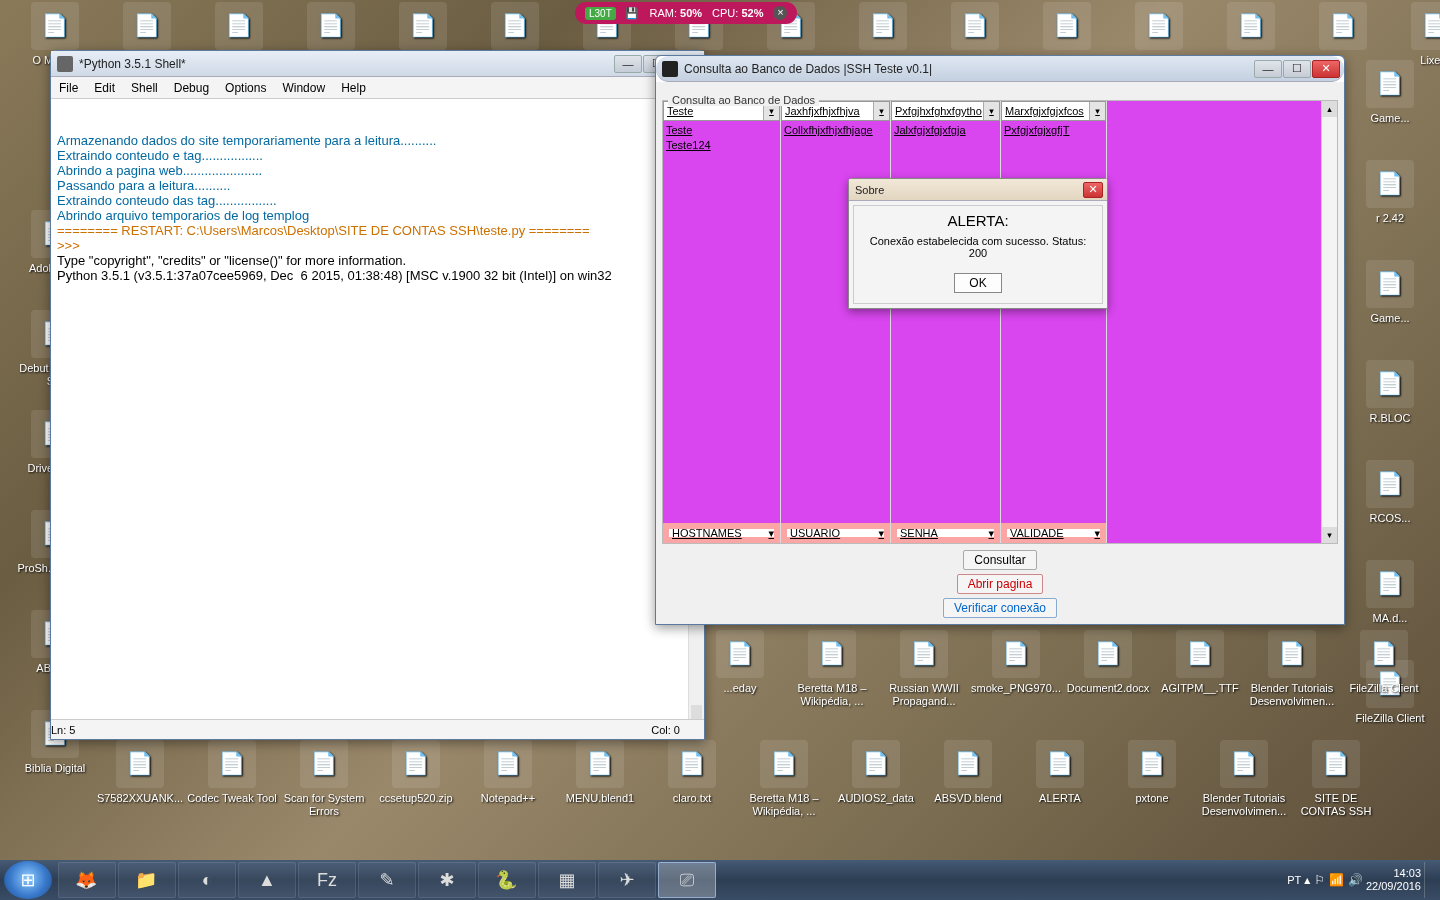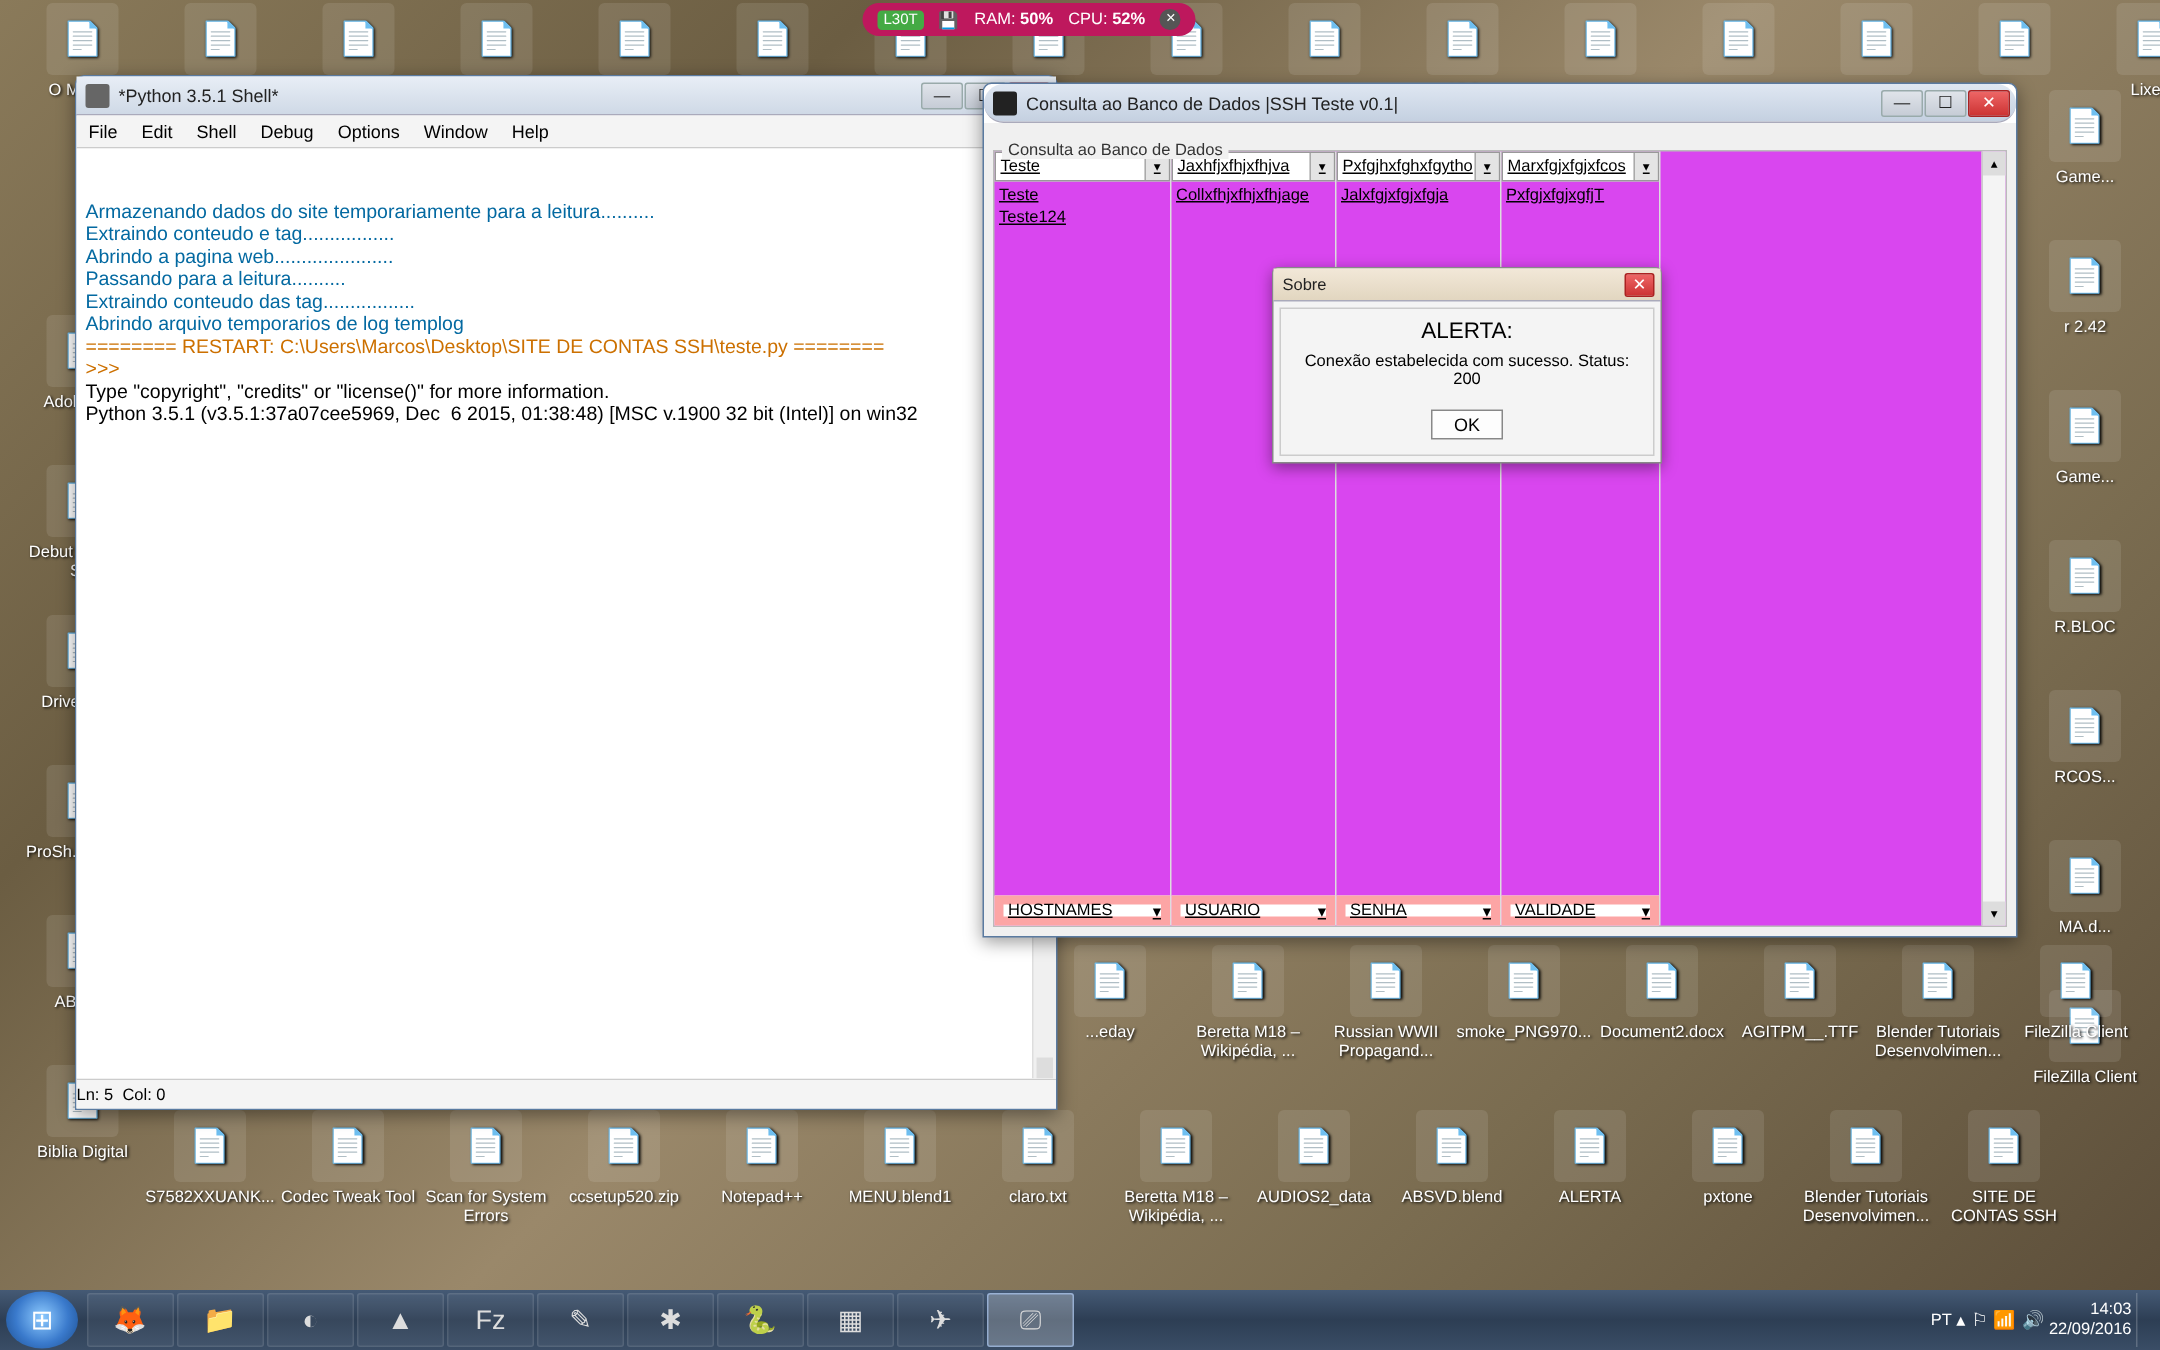--- a/index.html
+++ b/index.html
@@ -30,21 +30,21 @@
 
 
 #idle { left:50px; top:50px; width:655px; height:690px; }
 #idle .menubar { height:22px; background:#f4f4f4; border-bottom:1px solid #ccc; font-size:12px; display:flex; align-items:center; padding-left:8px; gap:16px;}
 #idle .menubar span { cursor:pointer; }
 #idle .console { flex:1; background:#fff; font-family:"Courier New",monospace; font-size:13px; padding:4px 6px; white-space:pre-wrap; overflow:auto; position:relative;}
 #idle .console .scrollbar-fake { position:absolute; right:0; top:0; bottom:0; width:16px; background:#f0f0f0; border-left:1px solid #ddd;}
 #idle .console .scrollbar-fake::before, #idle .console .scrollbar-fake::after { content:""; position:absolute; left:2px; right:2px; height:14px; background:#ddd;}
 #idle .console .scrollbar-fake::before { top:0; }
 #idle .console .scrollbar-fake::after { bottom:0; }
-#idle .statusbar { height:20px; background:#f4f4f4; border-top:1px solid #ccc; font-size:11px; display:flex; justify-content:flex-start; align-items:center; padding-right:24px;}
+#idle .statusbar { height:20px; background:#f4f4f4; border-top:1px solid #ccc; font-size:11px; display:flex; justify-content:space-between; align-items:center; padding-right:24px;}
 .c-black { color:#000; }
 .c-orange { color:#cc7000; }
 .c-blue { color:#0369a1; }
 
 
 #sshapp { left:655px; top:55px; width:690px; height:570px; }
 #sshapp .titlebar { background: linear-gradient(#dfe7f2,#c4d0e0); border-radius: 13px; }
 #sshapp .body { flex:1; background:#f0f0f0; padding:6px; display:flex; flex-direction:column; }
 .fieldset-title { font-size:11px; color:#333; background:#f0f0f0; position:relative; top:6px; left:6px; padding:0 4px; width:fit-content; z-index:2;}
 .dataarea { border:1px solid #bbb; flex:1; background:#d946ef; display:flex; position:relative;text-decoration:underline;}
@@ -403,20 +403,25 @@
             <div class="ftxt">VALIDADE</div>
             <div class="carrow">▾</div>
           </div>
         </div>
         <div style="flex: 1 1 0%;"></div>
         <div class="side-scroll">
           <div class="uparrow">▴</div>
           <div class="downarrow">▾</div>
         </div>
       </div>
+    <div class="actions">
+      <button>Consultar</button>
+      <button class="link-red">Abrir pagina</button>
+      <button class="link-blue">Verificar conexão</button>
+    </div>
   </div>
 </div>
 
 <div id="modal">
   <div class="titlebar">
     <span style="flex:1;">Sobre</span>
     <div class="winbtn close" style="width:20px;height:16px;">✕</div>
   </div>
   <div class="mbody">
     <div class="mtitle">ALERTA:</div>

